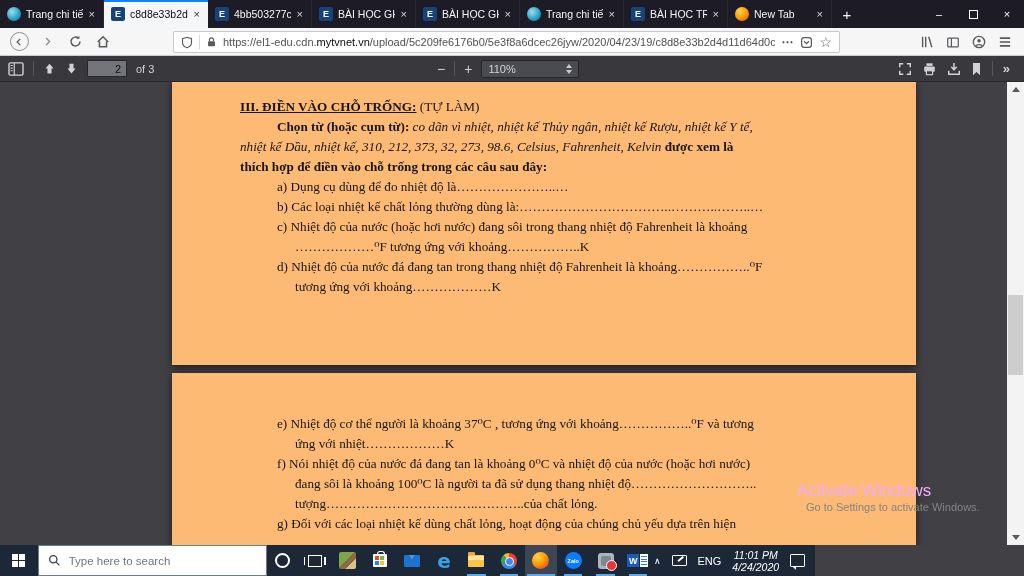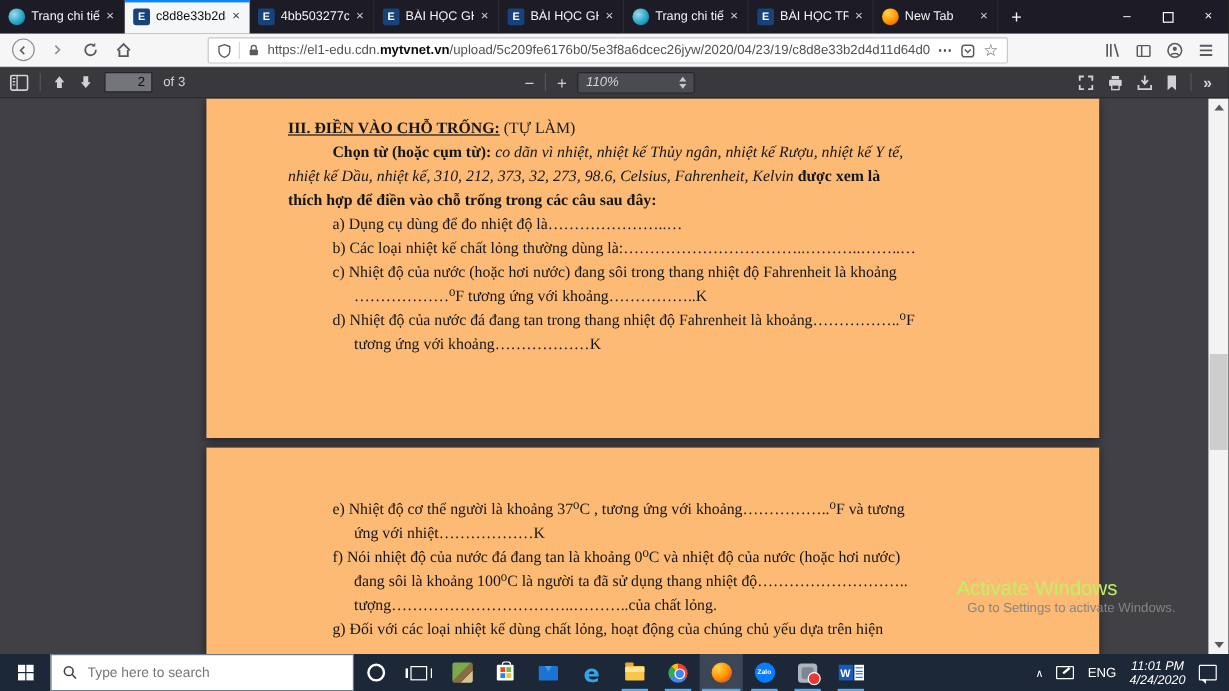--- a/index.html
+++ b/index.html
@@ -22,60 +22,60 @@
   .winbtn { width:34px; display:flex; align-items:center; justify-content:center; color:#fff; font-size:11px; }
   .maxbox { width:9px; height:9px; border:1px solid #fff; display:inline-block; }
 
   
   .navbar { position:absolute; top:28px; left:0; width:1024px; height:28px; background:#f6f6f7; border-bottom:1px solid #ccccd0; display:flex; align-items:center; padding:0 6px; gap:2px; }
   .navicon { width:26px; height:24px; display:flex; align-items:center; justify-content:center; color:#5a5a5e; }
   .backcirc { width:19px; height:19px; border:1.5px solid #8f8f94; border-radius:50%; display:flex; align-items:center; justify-content:center; }
   .urlbar { position:absolute; left:173px; top:3px; width:667px; height:22px; background:#fff; border:1px solid #c8c8cd; border-radius:2px; display:flex; align-items:center; padding:0 7px; gap:6px; font-size:11px; color:#55555a; }
   .urlsep { width:1px; height:14px; background:#d7d7db; }
   .url-text { flex:1; white-space:nowrap; overflow:hidden; color:#515156; }
-  .url-domain { font-weight:bold; color:#0c0c0d; }
+  .url-domain { font-weight:normal; color:#0c0c0d; }
   .pageactions { color:#4a4a4f; font-weight:bold; letter-spacing:1px; font-size:12px; }
   .star { font-size:14px; color:#5a5a5e; }
   .navright { position:absolute; right:6px; top:2px; display:flex; }
 
   
   .pdfbar { position:absolute; top:56px; left:0; width:1024px; height:26px; background:#38383d; border-bottom:1px solid #28282c; color:#d2d2d6; font-size:11px; }
   .pdfleft { position:absolute; left:8px; top:0; height:25px; display:flex; align-items:center; gap:9px; }
   .pdfdivider { width:1px; height:15px; background:#55555b; }
   .pageinput { width:40px; height:17px; background:#74757a; border:1px solid #26262a; color:#101012; font-size:11px; text-align:right; padding:0 5px; border-radius:1px; font-family:"Liberation Sans",sans-serif; }
   .pdfcenter { position:absolute; left:437px; top:0; height:25px; display:flex; align-items:center; gap:9px; }
   .zoomsel { width:98px; height:18px; background:#4a4b50; border:1px solid #26262a; border-radius:2px; display:flex; align-items:center; padding:0 6px; gap:4px; }
-  .zoomsel .zv { flex:1;font-style:italic; }
+  .zoomsel .zv { flex:1; }
   .updown { display:flex; flex-direction:column; gap:2px; }
   .tri-u { width:0; height:0; border-left:3px solid transparent; border-right:3px solid transparent; border-bottom:4px solid #c9c9cd; }
   .tri-d { width:0; height:0; border-left:3px solid transparent; border-right:3px solid transparent; border-top:4px solid #c9c9cd; }
   .pdfright { position:absolute; right:14px; top:0; height:25px; display:flex; align-items:center; gap:10px; }
   .pm { font-size:14px; color:#d2d2d6; }
   .chev { font-size:13px; font-weight:bold; }
 
   
   .viewer { position:absolute; top:82px; left:0; width:1024px; height:463px; background:#404045; overflow:hidden; }
   .page { position:absolute; left:172px; width:744px; background:#fdba74; box-shadow:0 2px 8px rgba(0,0,0,0.55); overflow:hidden; font-family:"Liberation Serif","DejaVu Serif",serif; color:#161616; font-size:13.2px; line-height:20px; }
   .page1 { top:0; height:283px; padding:15px 38px 0 68px; }
   .page2 { top:291px; height:173px; padding:41px 38px 0 68px; }
   .docline { white-space:nowrap; }
   .b { font-weight:bold; } .i { font-style:italic; } .u { text-decoration:underline; }
   .i1 { padding-left:37px; } .in1 { padding-left:37px; } .in2 { padding-left:55px; }
   .watermark { position:absolute; left:797px; top:399px; pointer-events:none; }
-  .wm1 { font-size:17px; color:#bef264; }
+  .wm1 { font-size:17px; color:#f0abfc; }
   .wm2 { font-size:11px; color:#848484; padding-left:9px; }
   .vscroll { position:absolute; right:0; top:0; width:17px; height:463px; background:#f3f3f3; }
   .scr-up, .scr-dn { position:absolute; left:0; width:17px; height:15px; display:flex; align-items:center; justify-content:center; }
   .scr-up { top:0; } .scr-dn { bottom:0; }
   .scr-tri-u { width:0;height:0;border-left:4px solid transparent;border-right:4px solid transparent;border-bottom:5px solid #5a5a5a; }
   .scr-tri-d { width:0;height:0;border-left:4px solid transparent;border-right:4px solid transparent;border-top:5px solid #5a5a5a; }
   .scr-thumb { position:absolute; left:1px; width:15px; top:213px; height:80px; background:#cdcdcd; }
 
   
-  .taskbar { position:absolute; bottom:0; left:0; width:1024px; height:31px; background:#1c2838; display:flex; align-items:stretch; color:#fff; }
+  .taskbar { position:absolute; bottom:0; left:0; width:815px; height:31px; background:#1c2838; display:flex; align-items:stretch; color:#fff; }
   .startbtn { width:42px; display:flex; align-items:center; justify-content:center; }
   .winlogo { display:grid; grid-template-columns:6px 6px; grid-template-rows:6px 6px; gap:1px; }
   .winlogo span { background:#fff; }
   .searchbox { width:253px; background:#fff; border:1px solid #6d7b8a; display:flex; align-items:center; gap:8px; padding:0 9px; }
   .searchbox input { border:none; outline:none; flex:1; font-size:11.5px; color:#3c4043; font-family:"Liberation Sans",sans-serif; background:transparent; }
   .tbicon { width:36px; display:flex; align-items:center; justify-content:center; position:relative; }
   .tbicon.running::after { content:""; position:absolute; bottom:0; left:7px; right:7px; height:2px; background:var(--taskbar-underline,#5fa8e8); }
   .tbicon.activeapp { background:rgba(255,255,255,0.14); }
   .tbicon.activeapp::after { left:2px; right:2px; }
   .cortana { width:15px; height:15px; border:2px solid #fff; border-radius:50%; }

